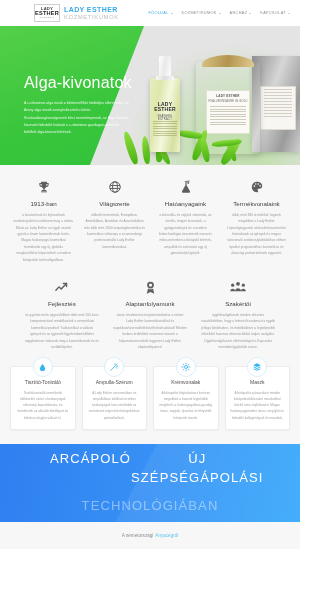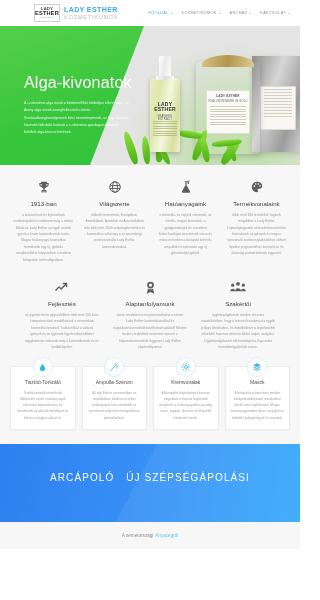--- a/index.html
+++ b/index.html
@@ -140,21 +140,21 @@
     height: 78px; position: relative; overflow: hidden;
     background: linear-gradient(100deg, #2f7ff0 0%, #3790f5 48%, #36a8fb 100%);
     display: flex; flex-direction: column; align-items: center; justify-content: center;
   }
   .cta::after {
     content:""; position:absolute; inset:0;
     background: linear-gradient(118deg, rgba(255,255,255,0) 46%, rgba(255,255,255,.07) 46%);
   }
   .cta-l1, .cta-l2 {
     position: relative; z-index: 2; color: #ffffff; text-align: center;
-    letter-spacing: 1.1px; font-size: 10px; line-height: 1.45; font-weight: 400;
+    letter-spacing: 1.1px; font-size: 13px; line-height: 1.45; font-weight: 400;
     width: 200px;
   }
   .cta-l1 { display:flex; justify-content: space-between; }
   .cta-l2 { margin-top: 9px; opacity: .95; }
   .cta-l2 .dim { opacity: .45; display: block; }
 
   
   .footer {
     height: 27px; background: #f7f7f7; display: flex;
     align-items: center; justify-content: center;
@@ -390,20 +390,21 @@
       <div class="card-text">A bőrápolás páraszakért minden bőrápolási/időszakot maszkokkal bővítő extra táplálásaért. Magas hatóanyagtartalmú tonus, megújító és hidratáló kollagénlapok és maszkok.</div>
     </div>
   </div>
 
   <div class="cta">
     <div class="cta-l1">
       <span>ARCÁPOLÓ</span>
       <span>ÚJ SZÉPSÉGÁPOLÁSI</span>
     </div>
     <div class="cta-l2">
+      <span class="dim">TECHNOLÓGIÁBAN</span>
     </div>
   </div>
 
   <div class="footer">
     <span>A németországi</span>
     <a href="#">Anyacégről</a>
   </div>
 
 </div>
 

